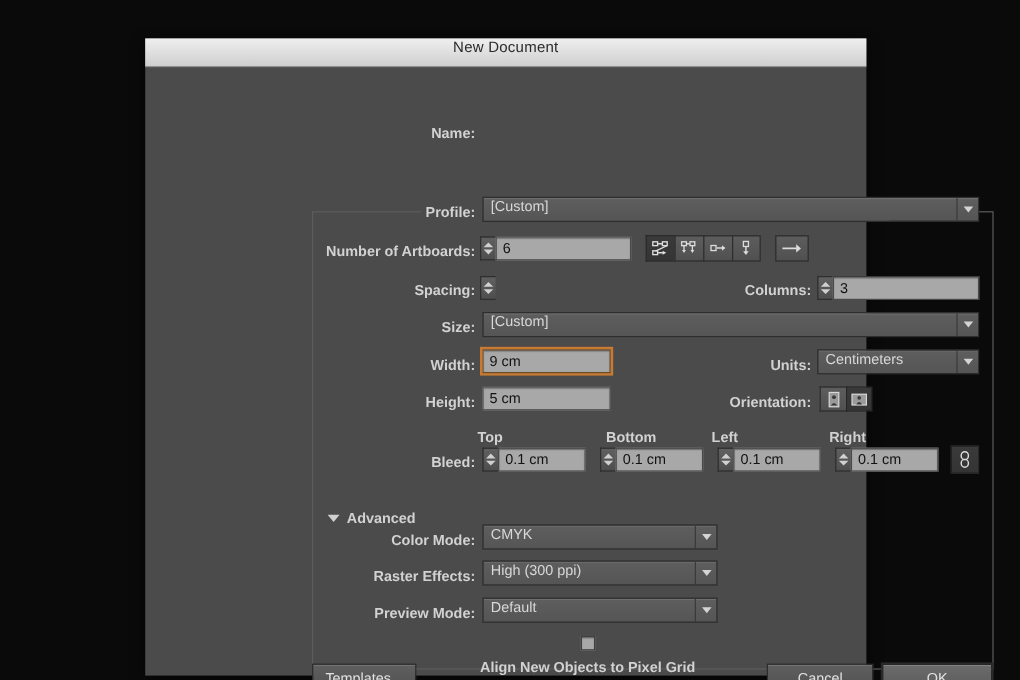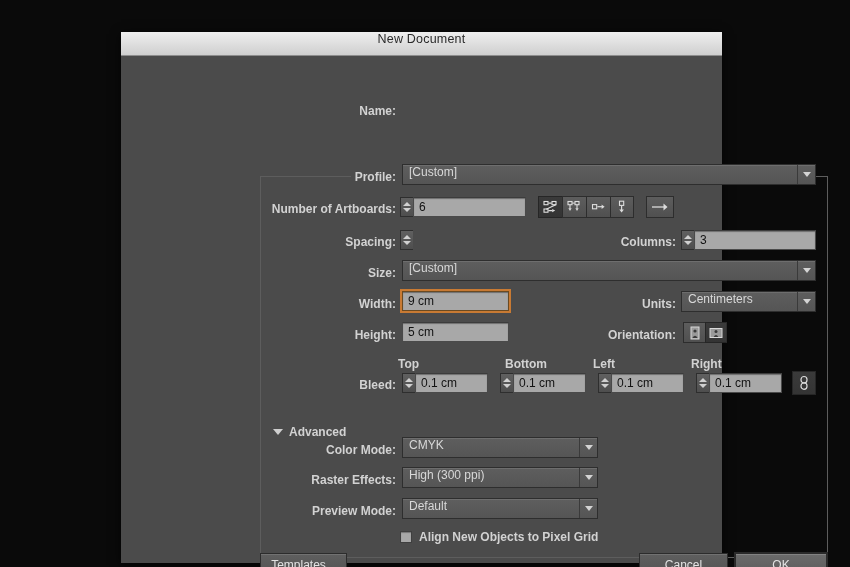--- a/index.html
+++ b/index.html
@@ -359,21 +359,21 @@
       <span class="val">High (300 ppi)</span>
       <span class="arw"></span>
     </div>
 
     <div class="abs lbl r" style="left:135px; top:448px; width:140px;">Preview Mode:</div>
     <div class="abs dd" style="left:281px; top:442px; width:196px;">
       <span class="val">Default</span>
       <span class="arw"></span>
     </div>
 
-    <div class="abs" style="left:279px; top:474px; display:flex; align-items:center; gap:7px;">
+    <div class="abs" style="left:279px; top:474px; display:flex; align-items:center; gap:7px;flex-direction:column;">
       <span class="cbx"></span>
       <span class="lbl">Align New Objects to Pixel Grid</span>
     </div>
 
     <div class="abs btn" style="left:139px; top:497px; width:87px;">Templates...</div>
     <div class="abs btn" style="left:518px; top:497px; width:89px;">Cancel</div>
     <div class="abs btn default" style="left:613px; top:496px; width:94px; height:26px;">OK</div>
 
   </div>
 </div>

